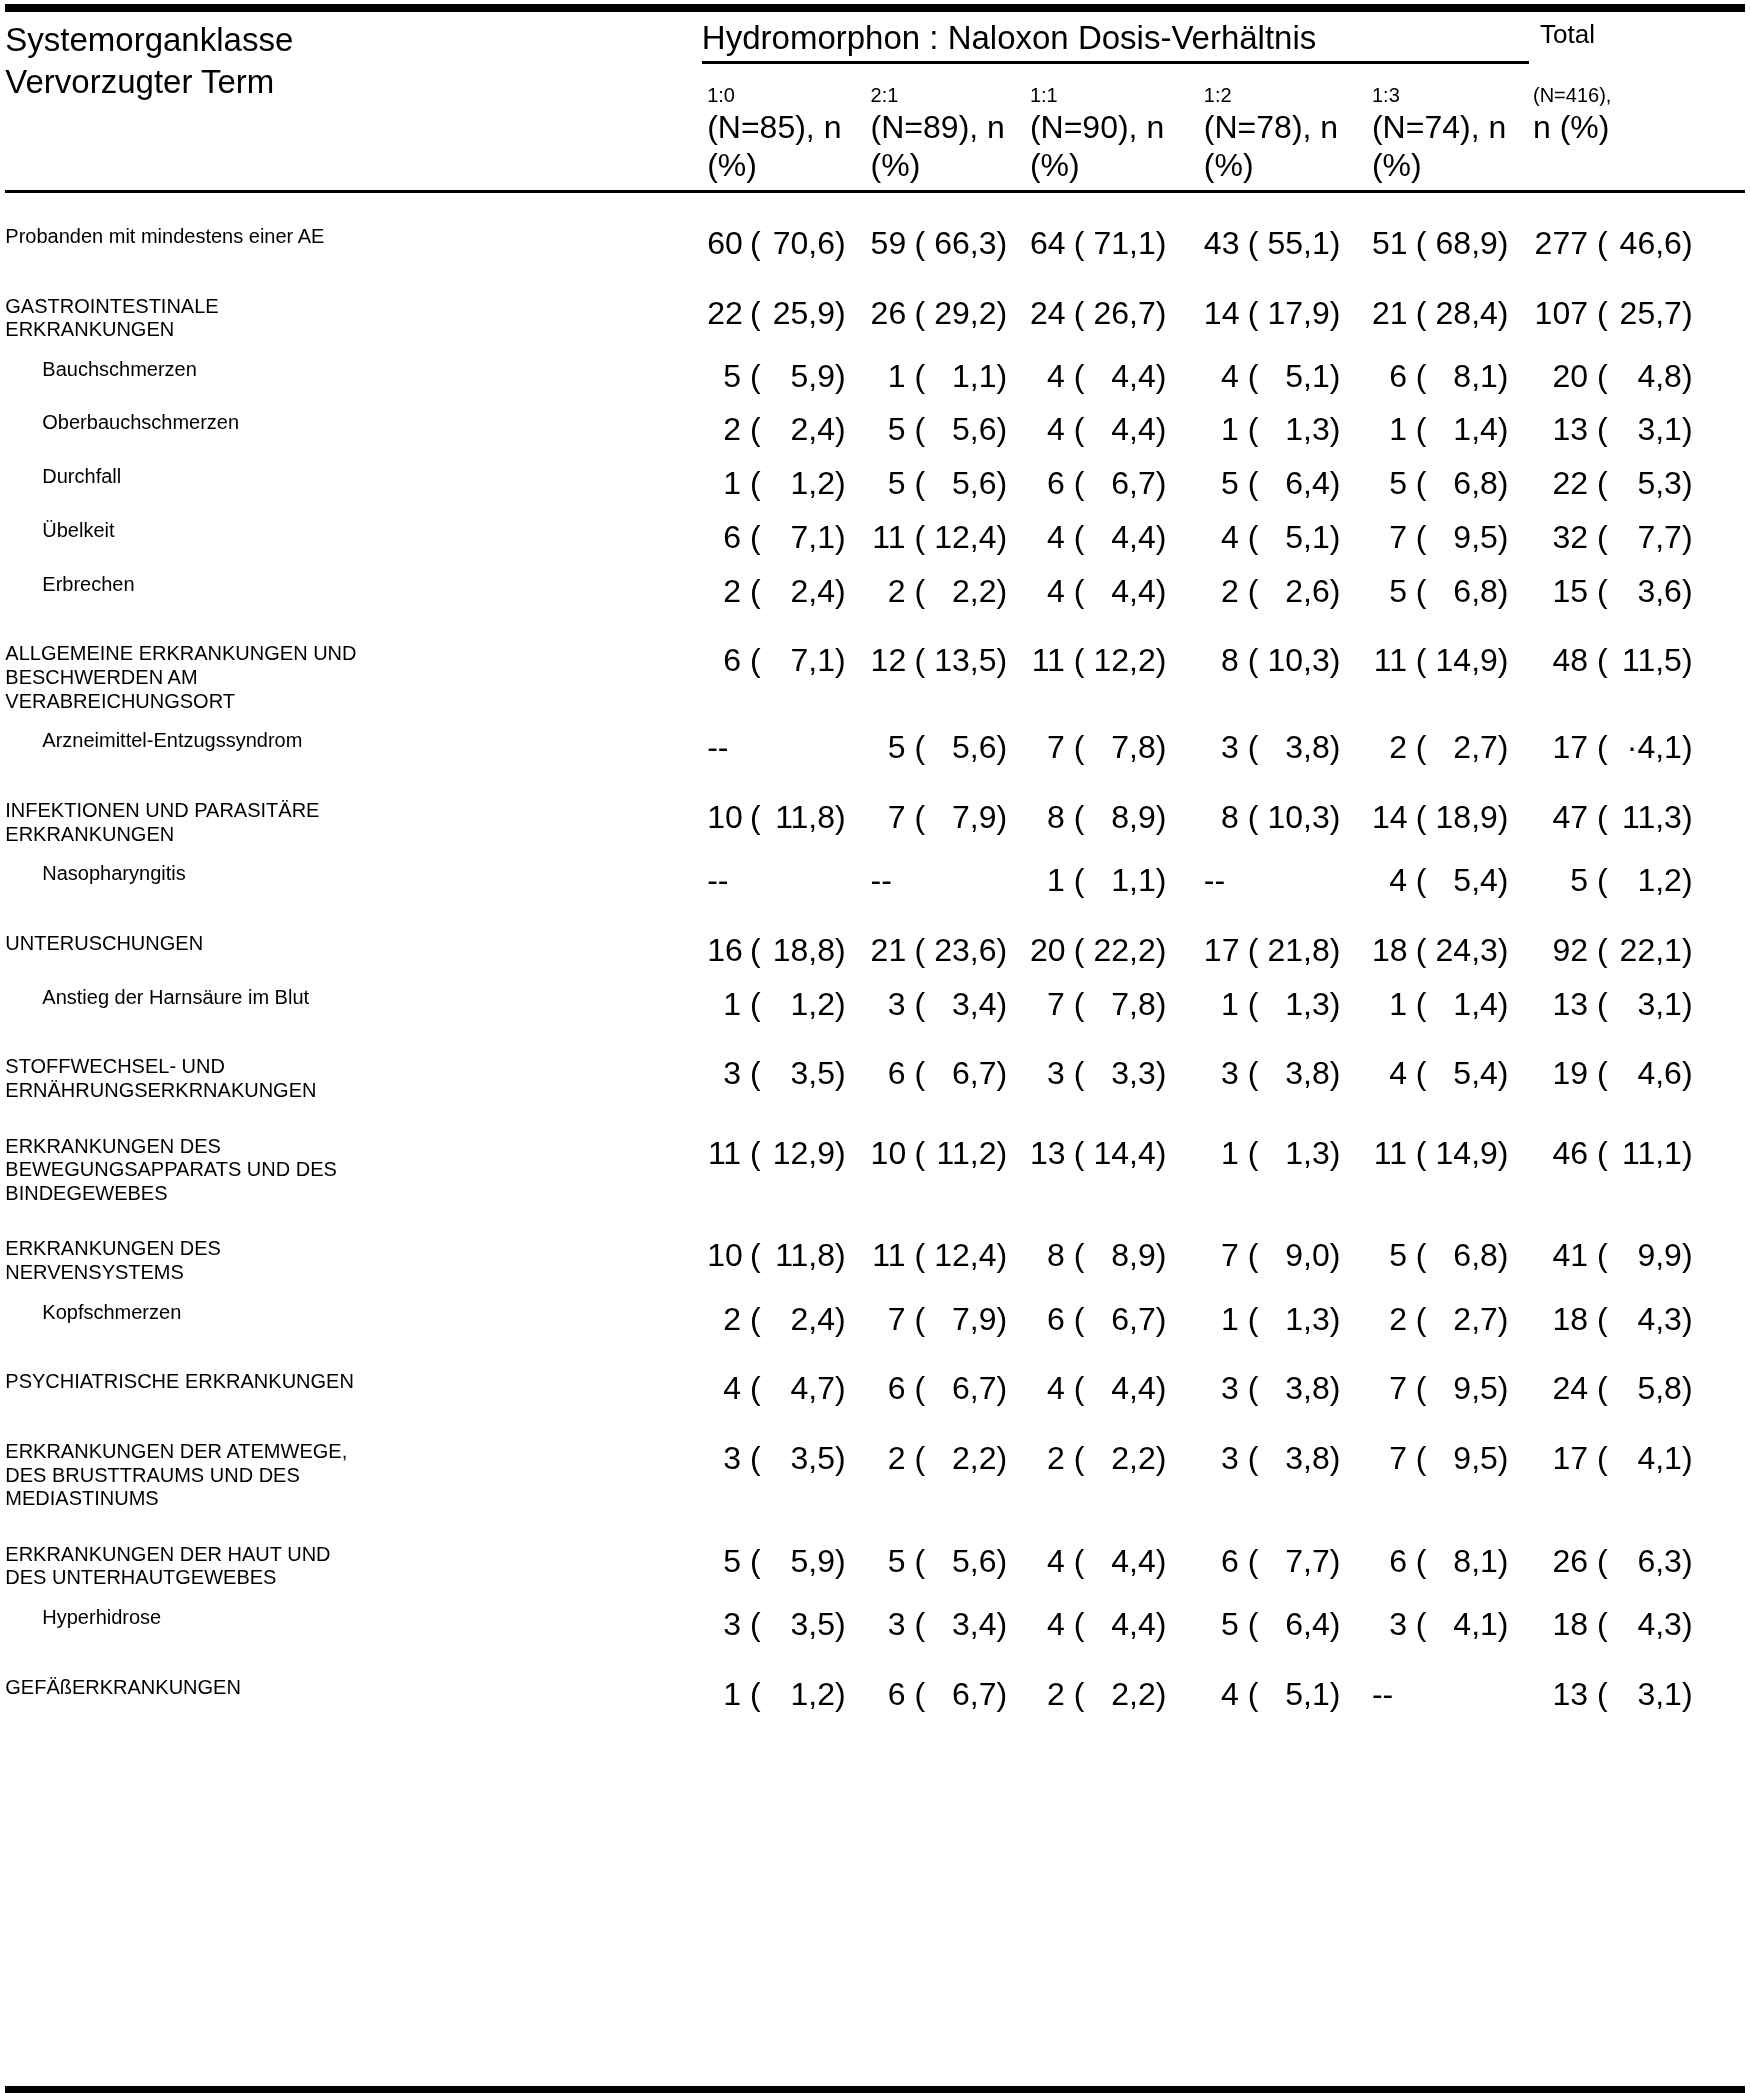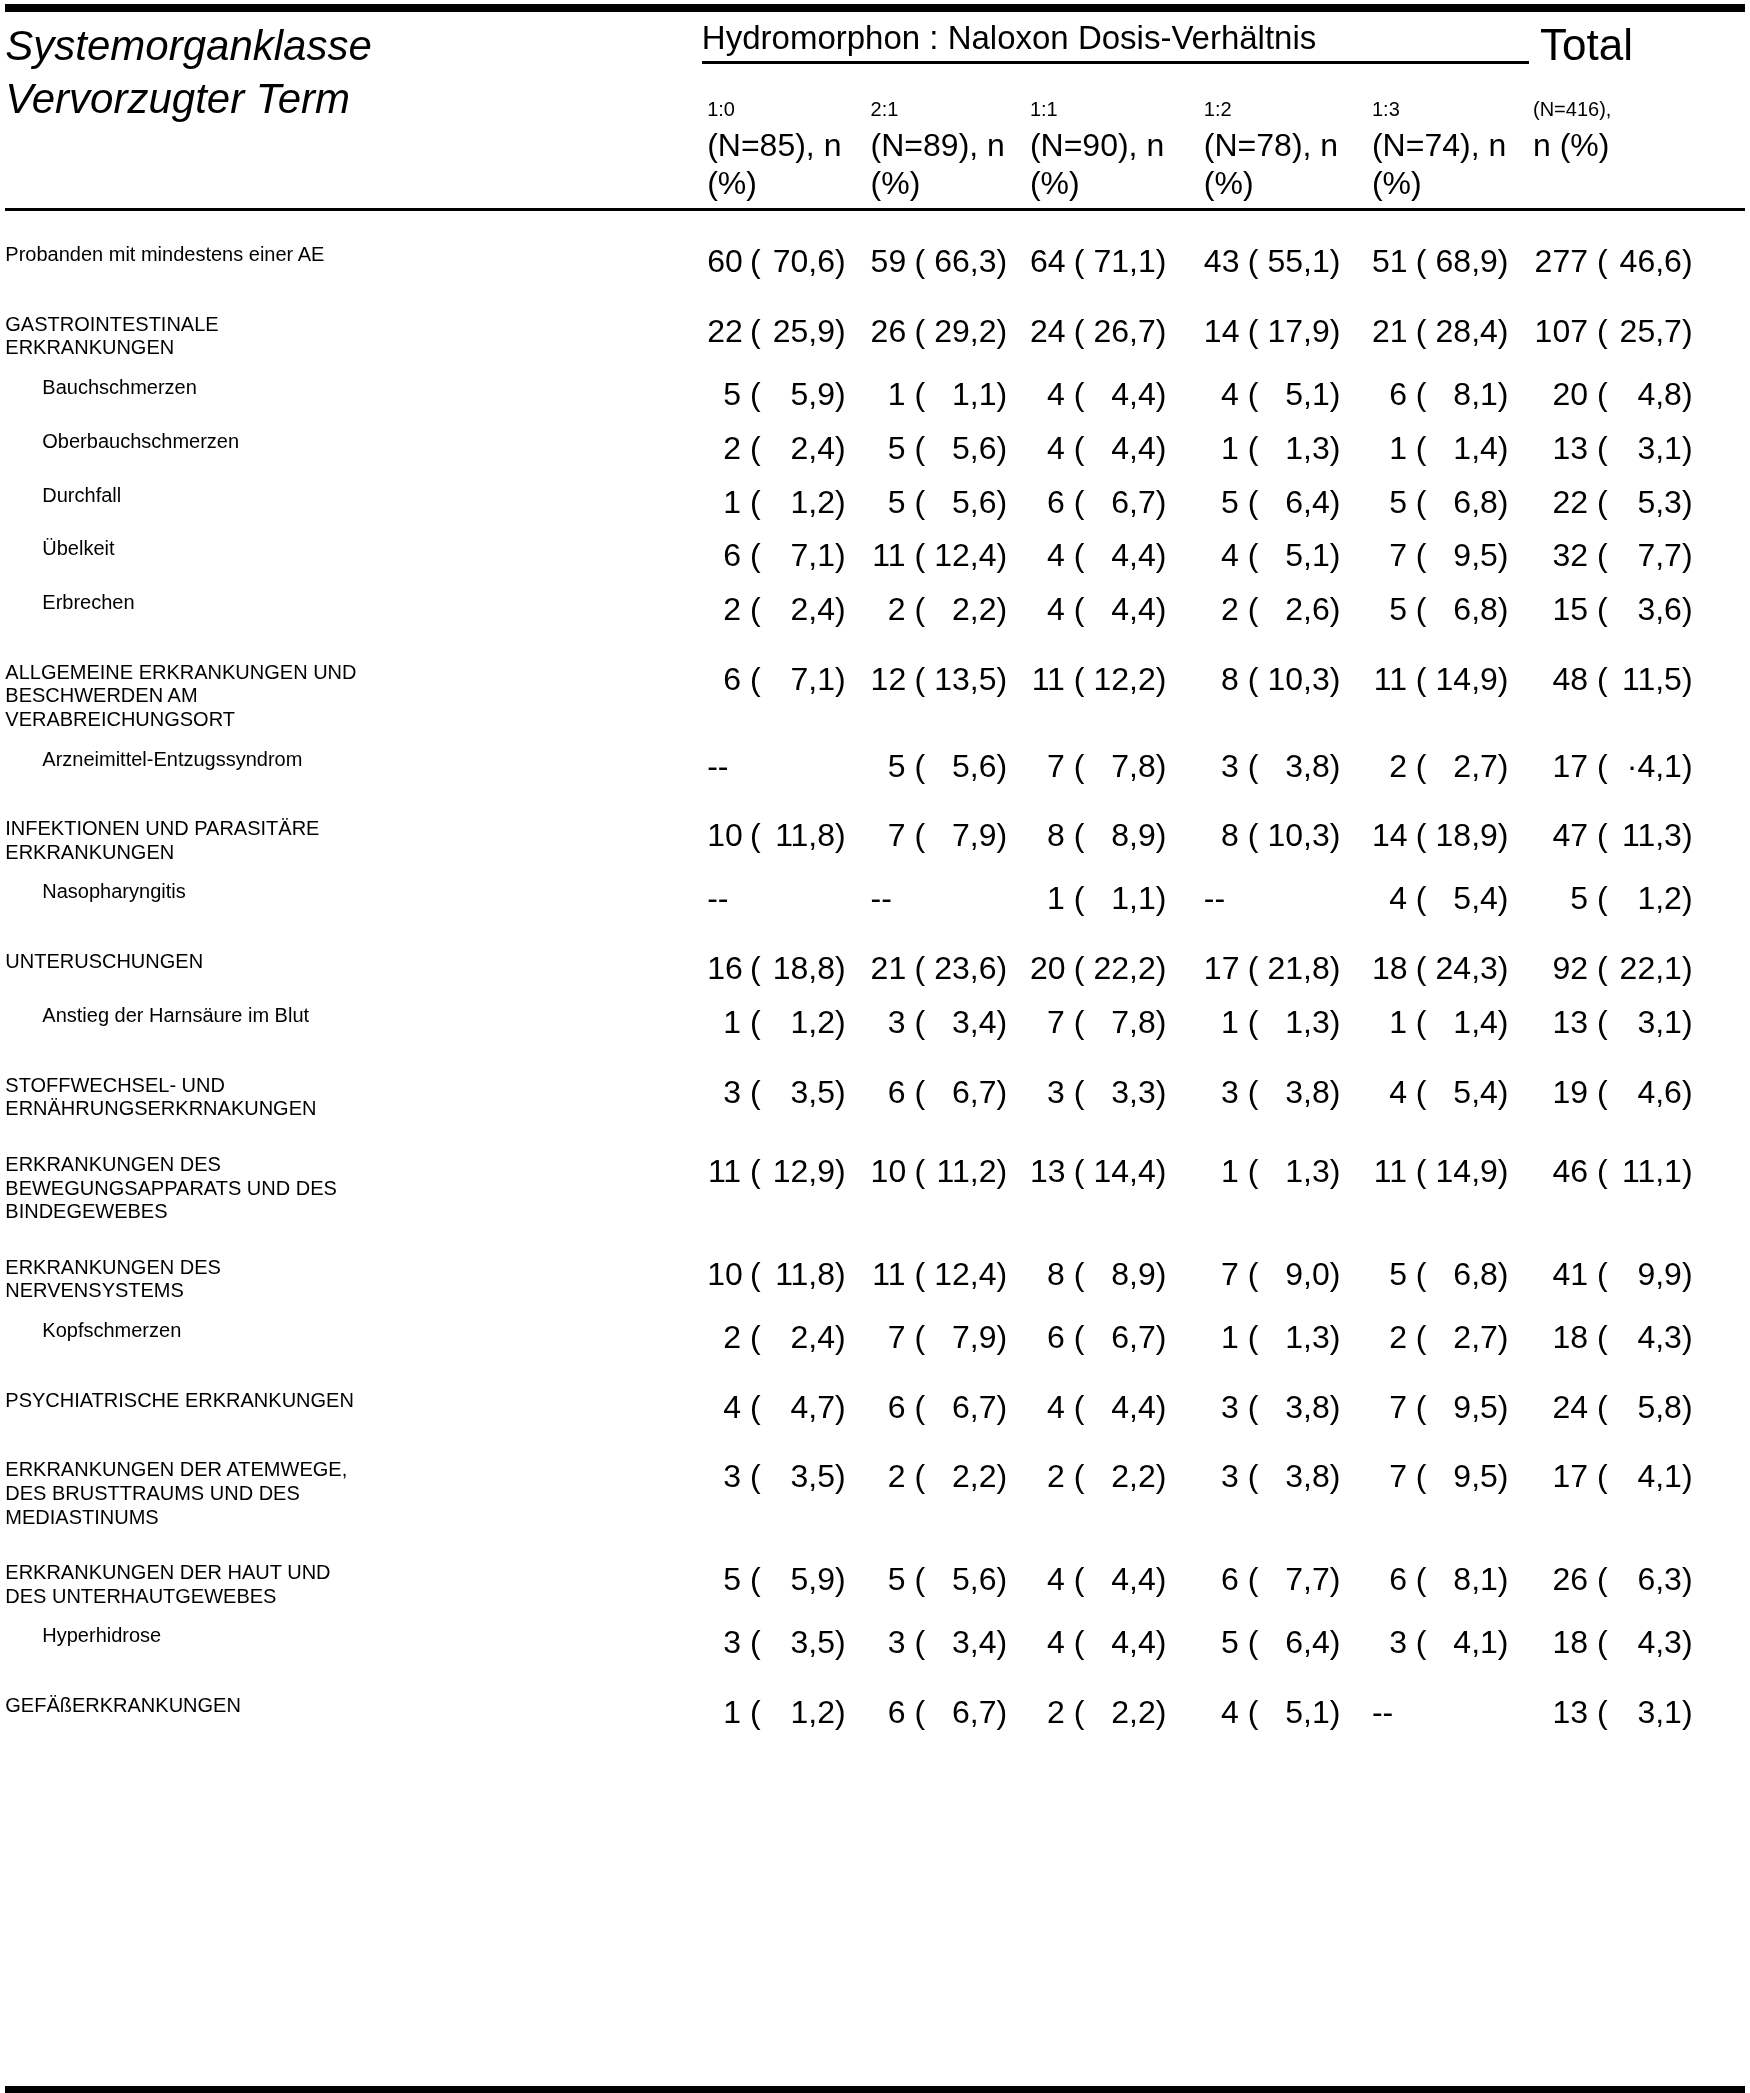--- a/index.html
+++ b/index.html
@@ -53,41 +53,40 @@
   col.c-d1 { width: 158px; }
   col.c-d2 { width: 168px; }
   col.c-d3 { width: 165px; }
   col.c-d4 { width: 168px; }
   col.c-d5 { width: 168px; }
   col.c-tot { width: 215px; }
 
   
   .hdr-stub {
     font-weight: bold;
-    font-size: 42px;
+    font-size: 33px;
     line-height: 1.28;
     padding-top: 7px !important;
-    font-style: italic;
   }
   .spanhead {
     font-weight: bold;
     font-size: 33px;
     text-align: center;
     padding-top: 7px !important;
     white-space: nowrap;
   }
   .spanhead .underline {
     display: block;
     border-bottom: 3.5px solid #000;
     padding-bottom: 3.5px;
     margin-bottom: 18px;
   }
   .tot-head {
     font-weight: bold;
-    font-size: 44px;
+    font-size: 26px;
     padding-top: 7px !important;
     padding-left: 10.6px !important;
     white-space: nowrap;
   }
   .ratio {
     font-weight: bold;
     font-size: 20px;
     padding-top: 2.7px !important;
   }
   .subn {

